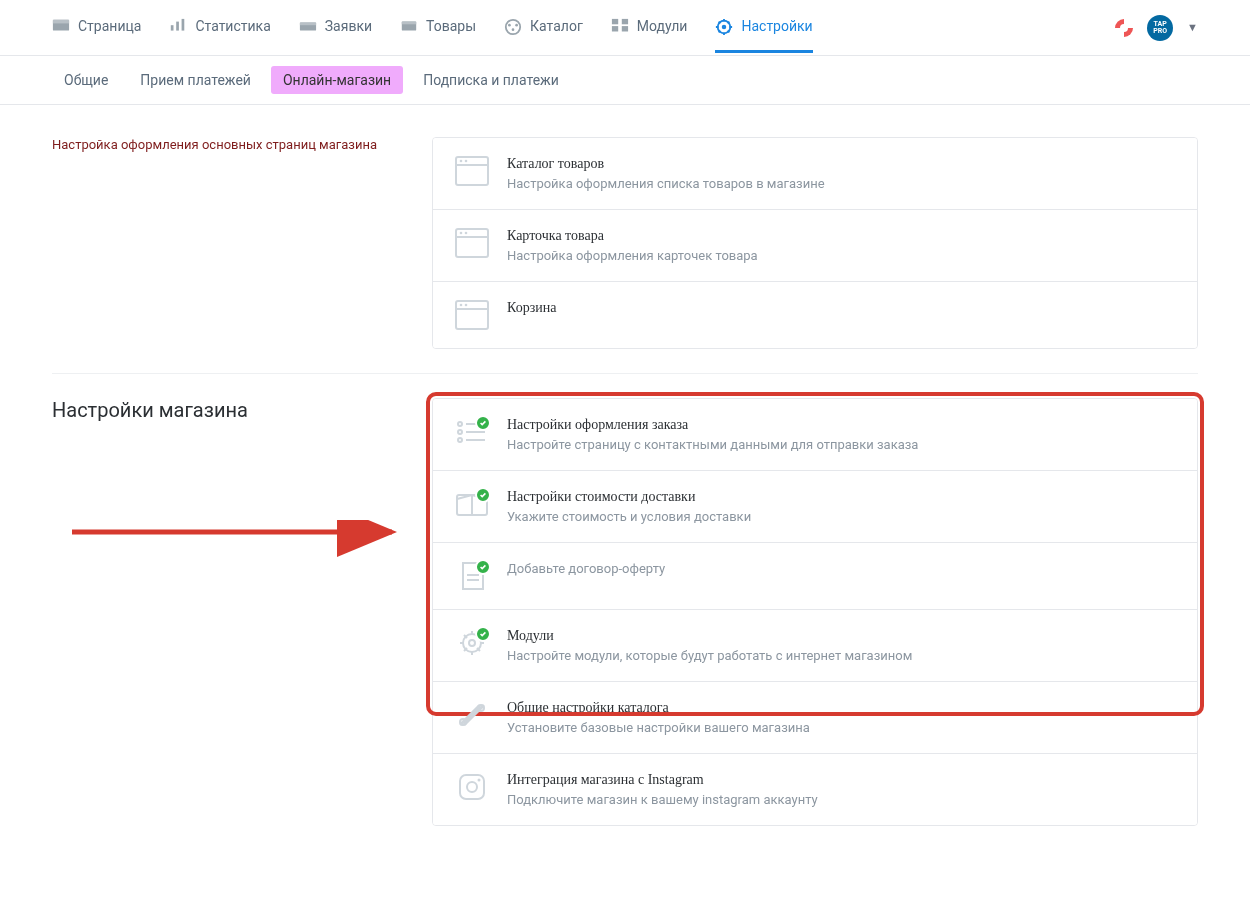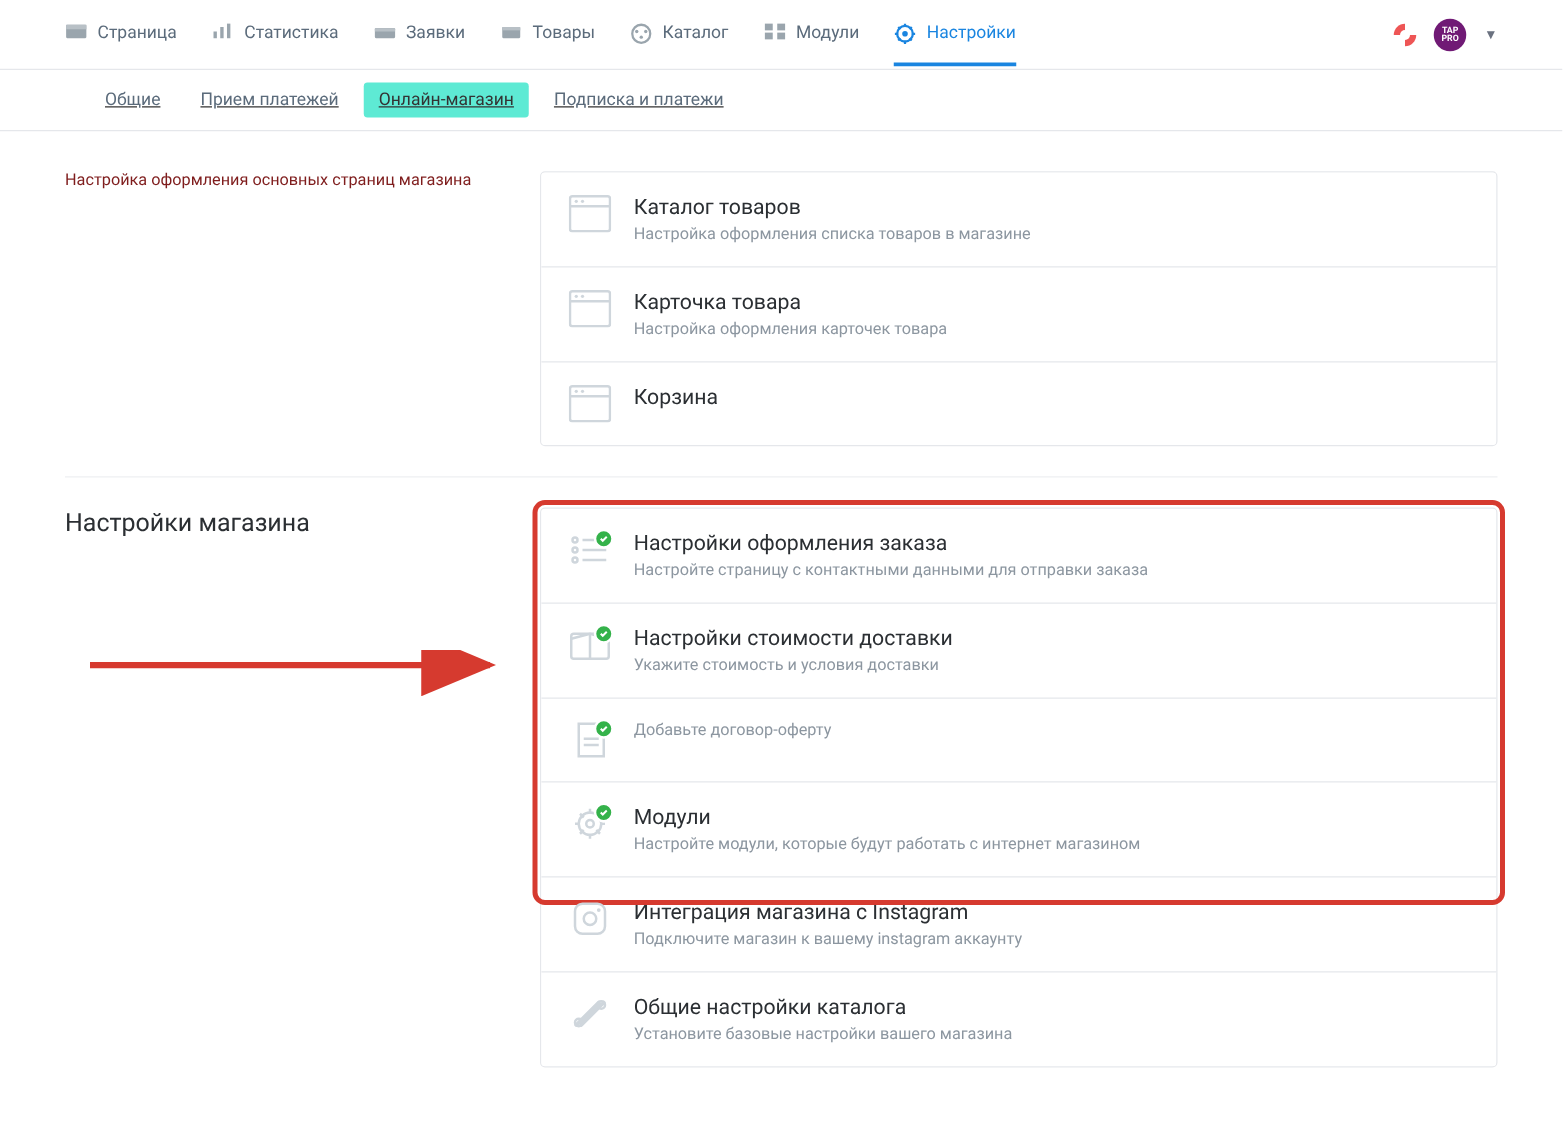--- a/index.html
+++ b/index.html
@@ -41,42 +41,41 @@
   .topnav-right { display: flex; align-items: center; gap: 14px; }
   .help-icon {
     width: 18px; height: 18px; border-radius: 50%;
     background: conic-gradient(#fff 0 25%, #e55 25% 50%, #fff 50% 75%, #e55 75% 100%);
     position: relative;
   }
   .help-icon::after{
     content:""; position:absolute; inset:5px; background:#fff; border-radius:50%;
   }
   .avatar {
-    width: 26px; height: 26px; border-radius: 50%; background:#701a75;
+    width: 26px; height: 26px; border-radius: 50%; background:#0369a1;
     display:flex;align-items:center;justify-content:center;
     color:#fff;font-size:7px;font-weight:bold;line-height:1;text-align:center;
   }
   .chevron-down { color:#6b7280; font-size:11px; }
 
   
   .subnav {
     display: flex;
     gap: 8px;
-    padding: 10px 72px;
+    padding: 10px 52px;
     border-bottom: 1px solid #e5e7eb;
-    text-decoration: underline;
   }
   .subnav-item {
     padding: 6px 12px;
     color: #5b6b7b;
     cursor: pointer;
     border-radius: 3px;
   }
   .subnav-item.active {
-    background: #5eead4;
+    background: #f0abfc;
     color: #333;
   }
 
   
   .content { padding: 32px 52px 40px; }
   .section {
     display: flex;
     gap: 40px;
     padding-bottom: 24px;
     margin-bottom: 24px;
@@ -117,21 +116,21 @@
   }
   .card-icon svg { width: 34px; height: 30px; }
   .badge {
     position: absolute; right: -2px; top: -2px;
     width: 16px; height: 16px; border-radius: 50%;
     background: #34b24a; border:2px solid #fff;
     display:flex;align-items:center;justify-content:center;
   }
   .badge svg { width:8px; height:8px; }
   .card-text { flex:1; }
-  .card-title { font-size: 17px; color:#2b2f33; font-weight:400; margin-bottom:4px; }
+  .card-title { font-size: 14px; color:#2b2f33; font-weight:400; margin-bottom:4px;font-family:Liberation Serif, serif; }
   .card-desc { font-size: 13px; color:#8c96a0; }
 
   .highlight-box {
     position: absolute;
     left: -6px; right: -6px; top: -6px;
     height: 324px;
     border: 4px solid #d63a2f;
     border-radius: 10px;
     pointer-events: none;
   }
@@ -381,42 +380,42 @@
           </span>
           <div class="card-text">
             <div class="card-title">Модули</div>
             <div class="card-desc">Настройте модули, которые будут работать с интернет магазином</div>
           </div>
         </div>
 
         <div class="card-item">
           <span class="card-icon">
             <svg viewBox="0 0 34 30">
+                <path d="M6 24L24 6M10 24L28 6" stroke="#cfd6dc" stroke-width="3" stroke-linecap="round"></path>
+                <circle cx="8" cy="22" r="3" fill="none" stroke="#cfd6dc" stroke-width="2"></circle>
+                <circle cx="26" cy="8" r="3" fill="none" stroke="#cfd6dc" stroke-width="2"></circle>
+              </svg>
+          </span>
+          <div class="card-text">
+            <div class="card-title">Общие настройки каталога</div>
+            <div class="card-desc">Установите базовые настройки вашего магазина</div>
+          </div>
+        </div>
+
+        <div class="card-item">
+          <span class="card-icon">
+            <svg viewBox="0 0 34 30">
                 <rect x="5" y="3" width="24" height="24" rx="6" fill="none" stroke="#cfd6dc" stroke-width="2"></rect>
                 <circle cx="17" cy="15" r="5" fill="none" stroke="#cfd6dc" stroke-width="2"></circle>
                 <circle cx="24" cy="8" r="1.5" fill="#cfd6dc"></circle>
               </svg>
           </span>
           <div class="card-text">
             <div class="card-title">Интеграция магазина с Instagram</div>
             <div class="card-desc">Подключите магазин к вашему instagram аккаунту</div>
-          </div>
-        </div>
-
-        <div class="card-item">
-          <span class="card-icon">
-            <svg viewBox="0 0 34 30">
-                <path d="M6 24L24 6M10 24L28 6" stroke="#cfd6dc" stroke-width="3" stroke-linecap="round"></path>
-                <circle cx="8" cy="22" r="3" fill="none" stroke="#cfd6dc" stroke-width="2"></circle>
-                <circle cx="26" cy="8" r="3" fill="none" stroke="#cfd6dc" stroke-width="2"></circle>
-              </svg>
-          </span>
-          <div class="card-text">
-            <div class="card-title">Общие настройки каталога</div>
-            <div class="card-desc">Установите базовые настройки вашего магазина</div>
           </div>
         </div>
 
       </div>
     </div>
   </div>
 
 </div>
 
 <svg class="arrow-annot" width="340" height="40">

